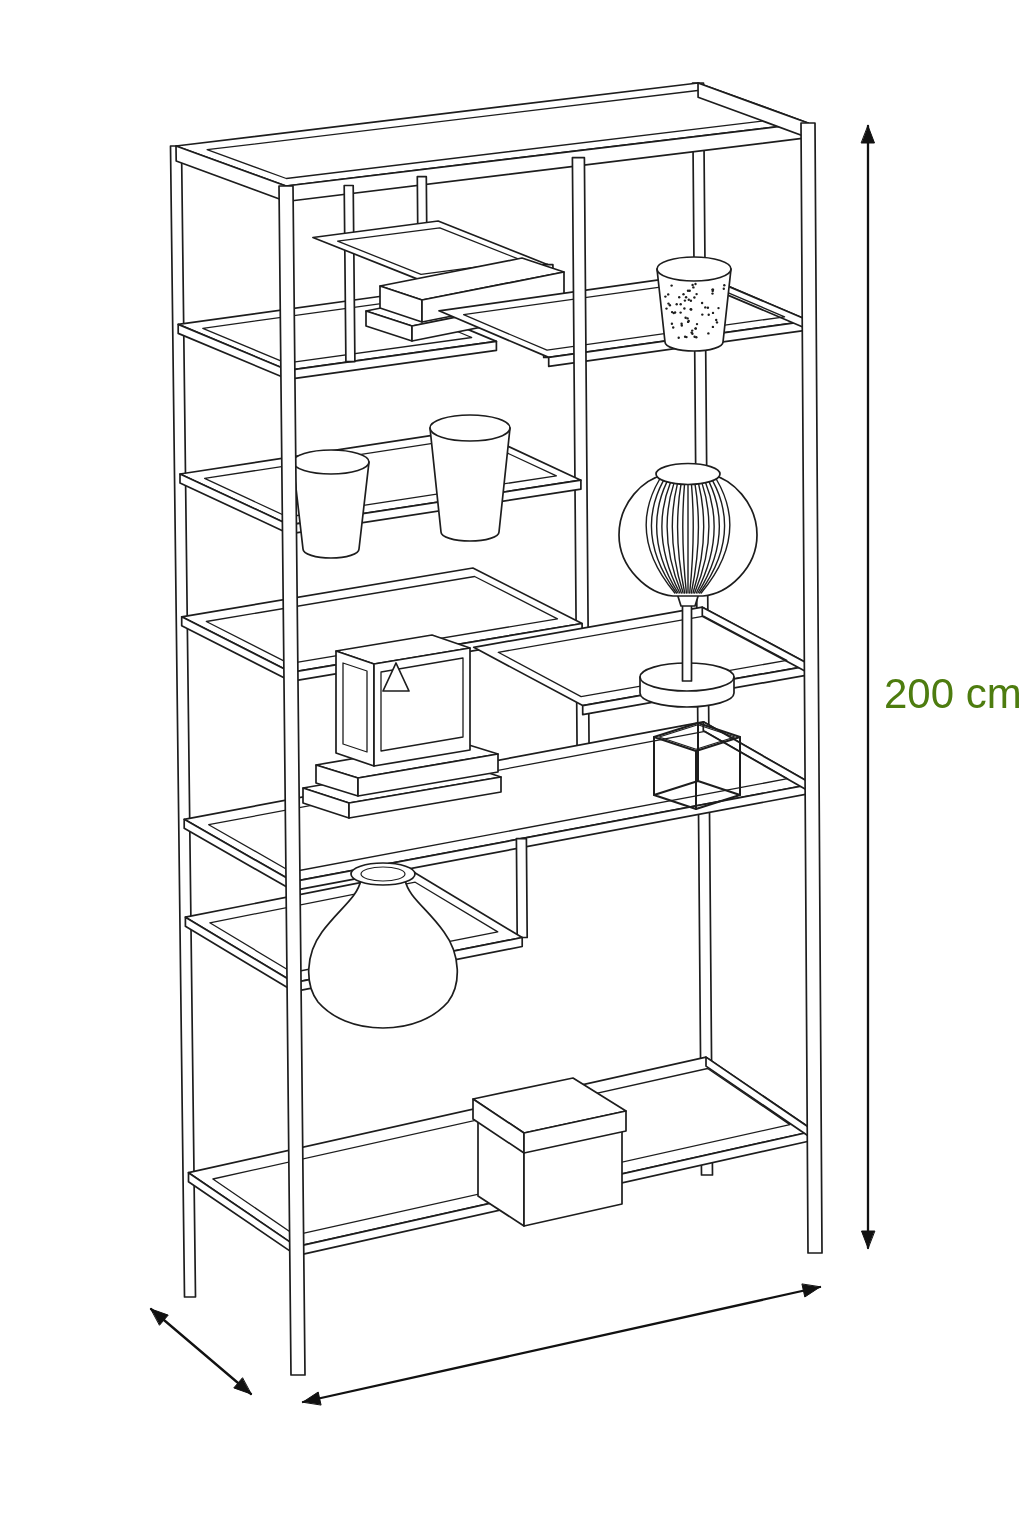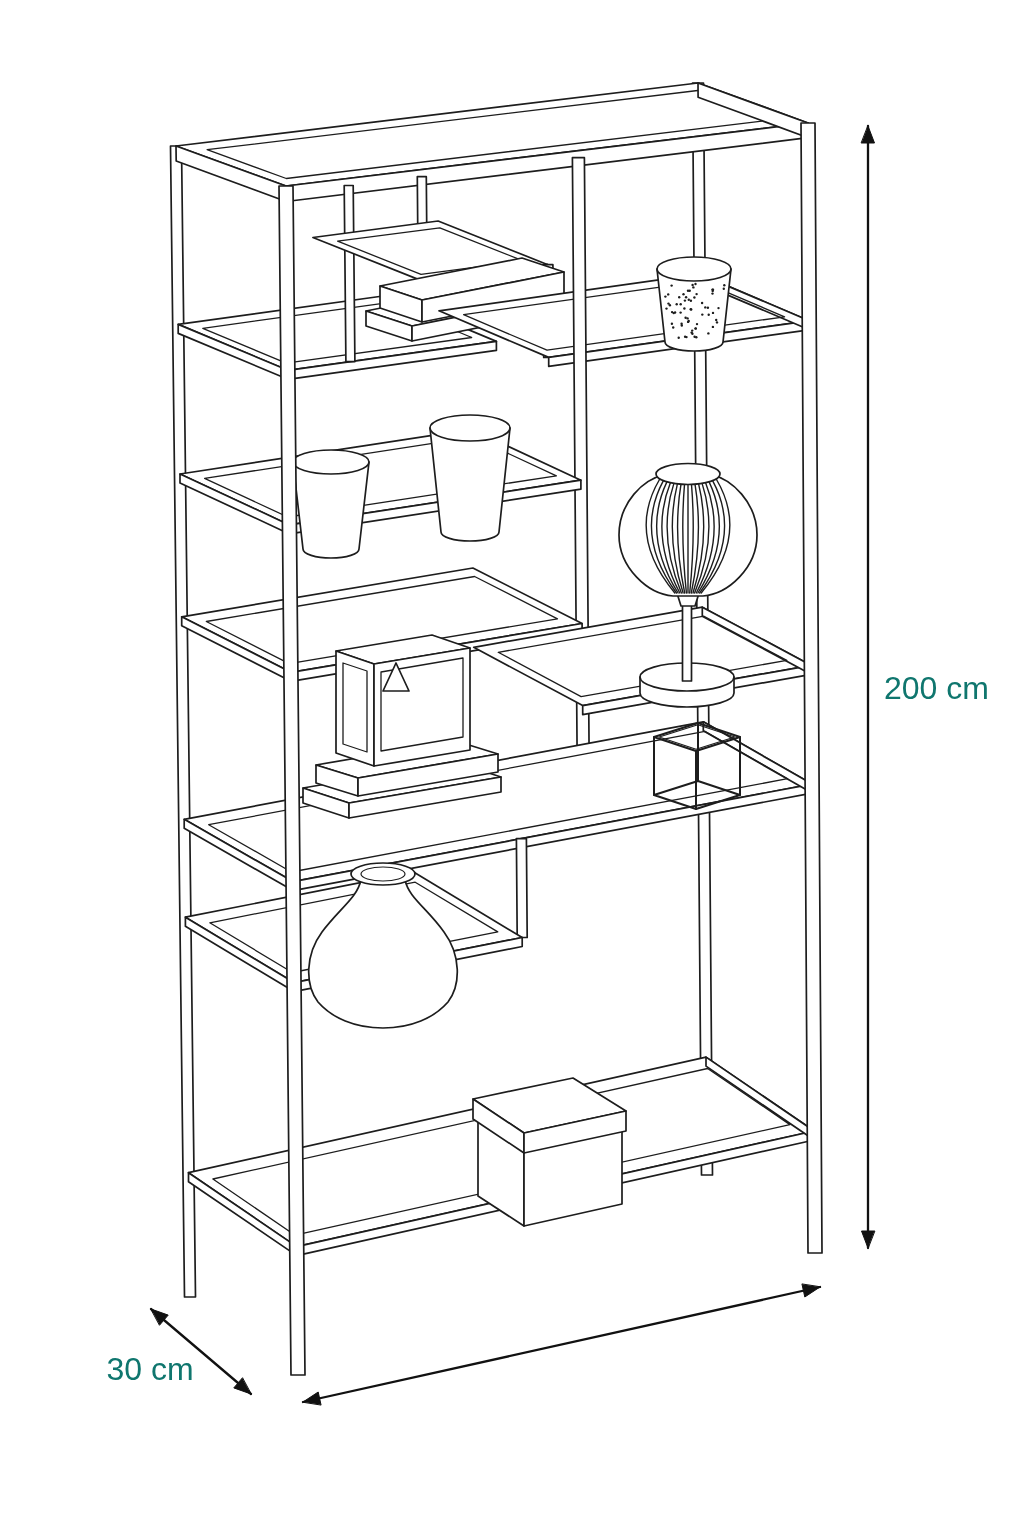--- a/index.html
+++ b/index.html
@@ -1,19 +1,19 @@
 <!DOCTYPE html>
 <html><head>
 <meta charset="utf-8">
 <style>
   html,body{margin:0;padding:0;background:#ffffff;}
   .stage{position:relative;width:1024px;height:1536px;background:#ffffff;overflow:hidden;
          font-family:"Liberation Sans", sans-serif;}
   #svg-holder{position:absolute;left:0;top:0;width:1024px;height:1536px;}
-  .dim-label{position:absolute;color:#0f766e;font-size:32px;line-height:1.1;
+  .dim-label{position:absolute;color:#4d7c0f;font-size:42px;line-height:1.1;
              font-family:"Liberation Sans",sans-serif;white-space:nowrap;}
   .dim-label.centered{text-align:center;}
 </style>
 </head>
 <body>
 
 <div class="stage">
   <div id="svg-holder"><svg width="1024" height="1536" viewBox="0 0 1024 1536" xmlns="http://www.w3.org/2000/svg" style="background:#ffffff">
         <g>
           <path d="M170.5,146L181.5,146L195.5,1297L184.5,1297Z" fill="#fff" stroke="#1d1d1d" stroke-width="1.7" stroke-linejoin="round" stroke-linecap="round"></path>
@@ -247,14 +247,13 @@
         <g>
           <path d="M251,1394L151,1309" fill="none" stroke="#111111" stroke-width="2.3" stroke-linejoin="round" stroke-linecap="round"></path>
           <path d="M151,1309L168.2,1315.1L159.7,1325Z" fill="#111111" stroke="#111111" stroke-width="1" stroke-linejoin="round" stroke-linecap="round"></path>
           <path d="M251,1394L233.8,1387.9L242.3,1378Z" fill="#111111" stroke="#111111" stroke-width="1" stroke-linejoin="round" stroke-linecap="round"></path>
         </g>
       </svg></div>
 
   <div class="dim-label" style="left:884px;top:671px">200 cm</div>
 
 
-  <div class="dim-label centered" style="left:50px;top:1352px;width:200px">30 cm</div>
 </div>
 
 </body></html>

